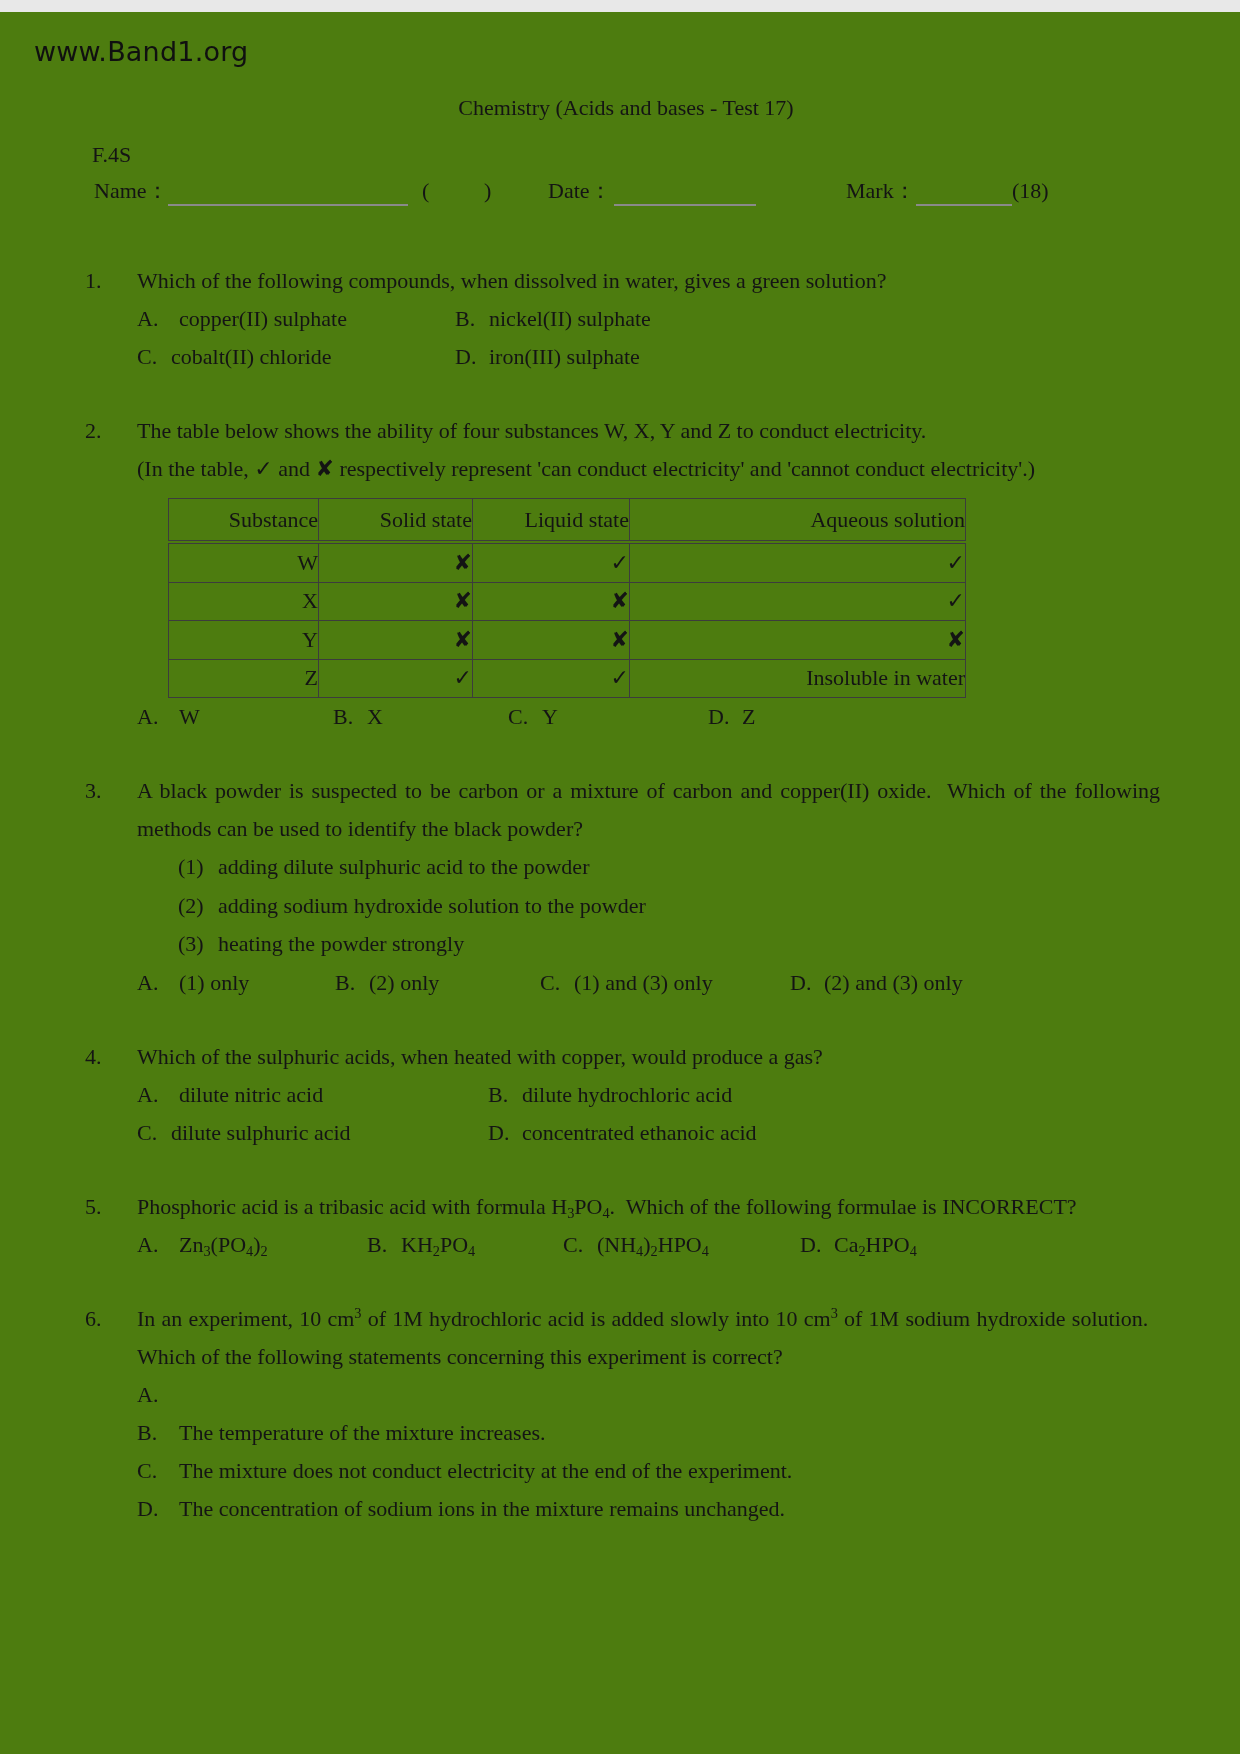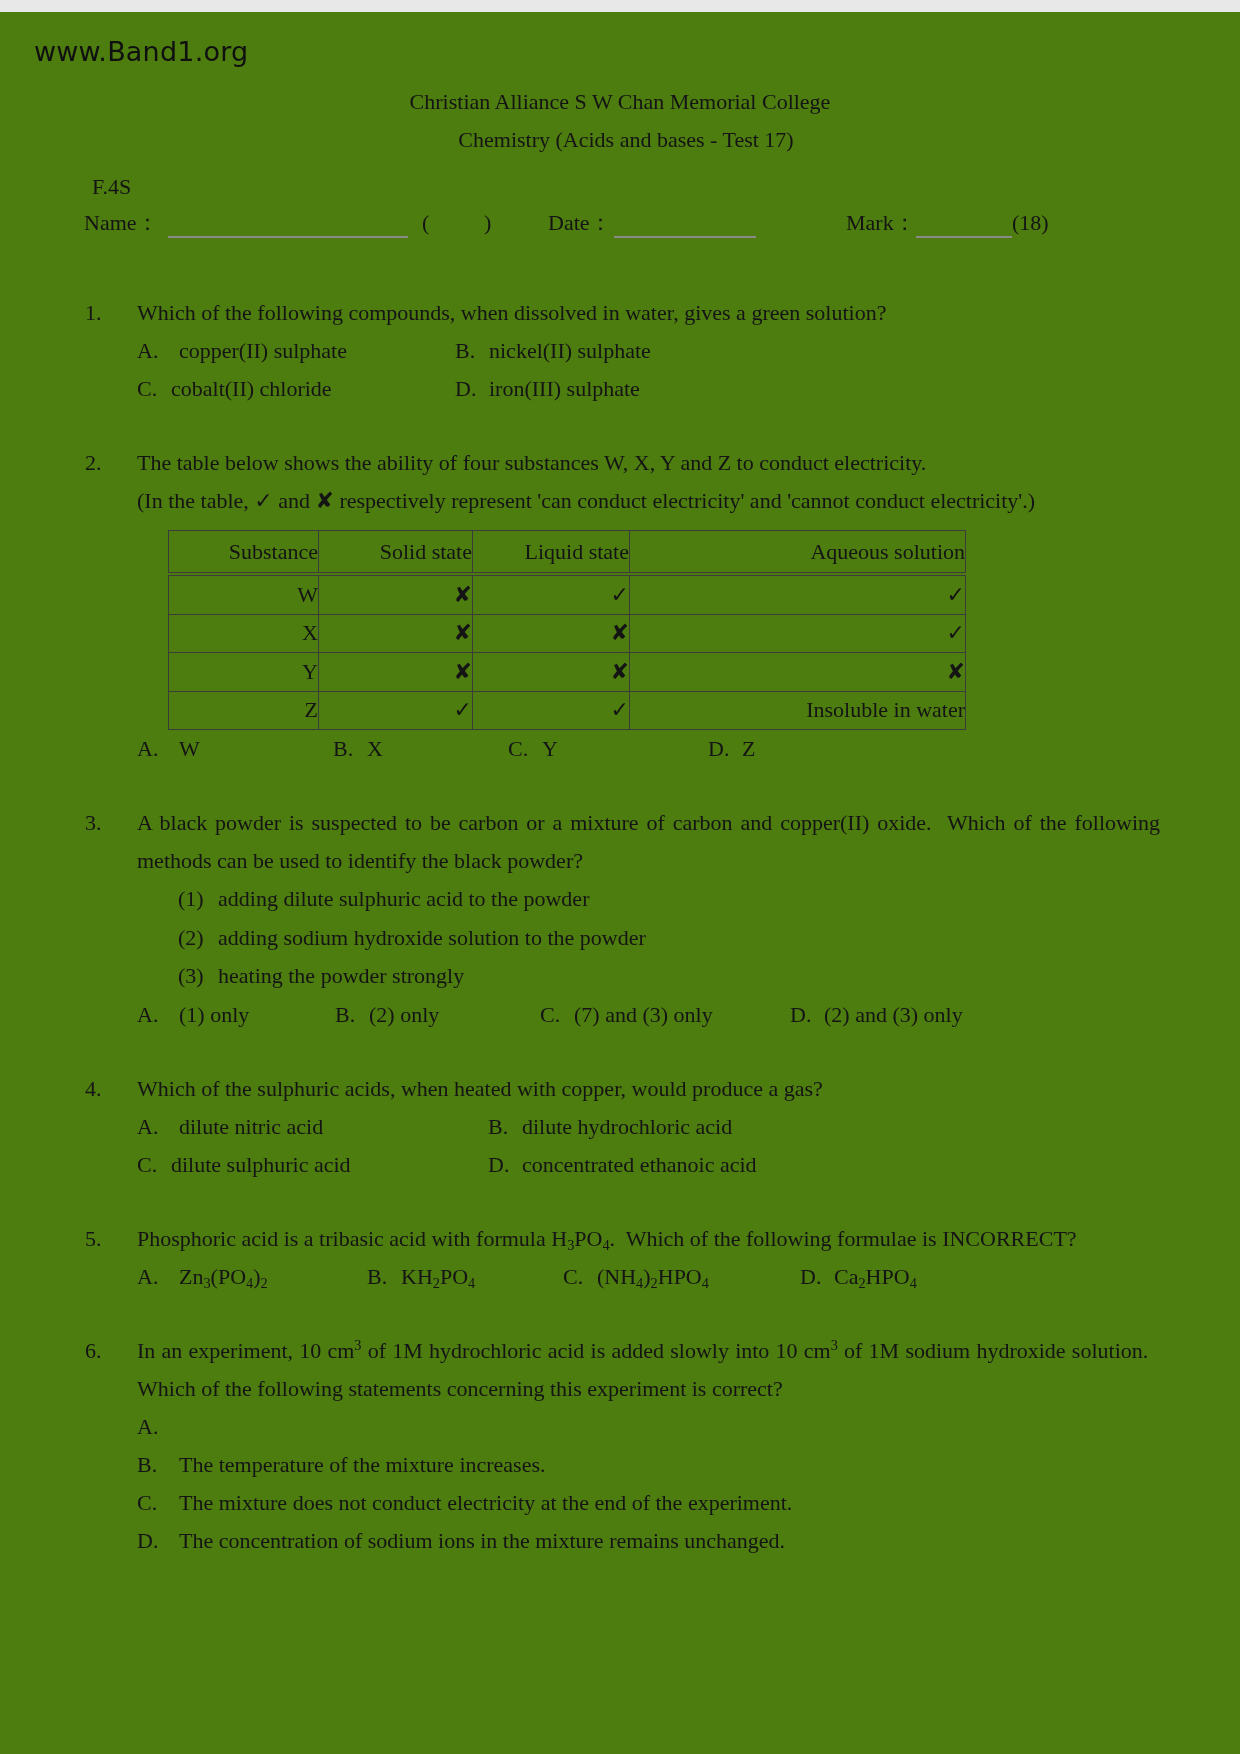--- a/index.html
+++ b/index.html
@@ -67,25 +67,24 @@
   sup { vertical-align:0.55em; }
 </style>
 </head>
 <body>
 
 <div class="page">
 
   <div class="watermark">www.Band1.org</div>
 
   <div class="header">
-    <p class="center">Christian Alliance S W Chan Memorial College</p>
     <p class="center subject">Chemistry (Acids and bases - Test 17)</p>
     <div class="classline">F.4S</div>
     <div class="name-row">
-      <span style="left:84px">Name：</span>
+      <span style="left:94px">Name：</span>
       <span class="uline" style="left:168px;width:240px"></span>
       <span style="left:422px">(</span>
       <span style="left:484px">)</span>
       <span style="left:548px">Date：</span>
       <span class="uline" style="left:614px;width:142px"></span>
       <span style="left:846px">Mark：</span>
       <span class="uline" style="left:916px;width:96px"></span>
       <span style="left:1012px">(18)</span>
     </div>
   </div>
@@ -207,21 +206,21 @@
           <div class="opt">
             <span class="olabel">A.</span>
             <span>(1) only</span>
           </div>
           <div class="opt">
             <span class="olabel">B.</span>
             <span>(2) only</span>
           </div>
           <div class="opt">
             <span class="olabel">C.</span>
-            <span>(7) and (3) only</span>
+            <span>(1) and (3) only</span>
           </div>
           <div class="opt">
             <span class="olabel">D.</span>
             <span>(2) and (3) only</span>
           </div>
         </div>
       </div>
     </div>
 
     <div class="q">

